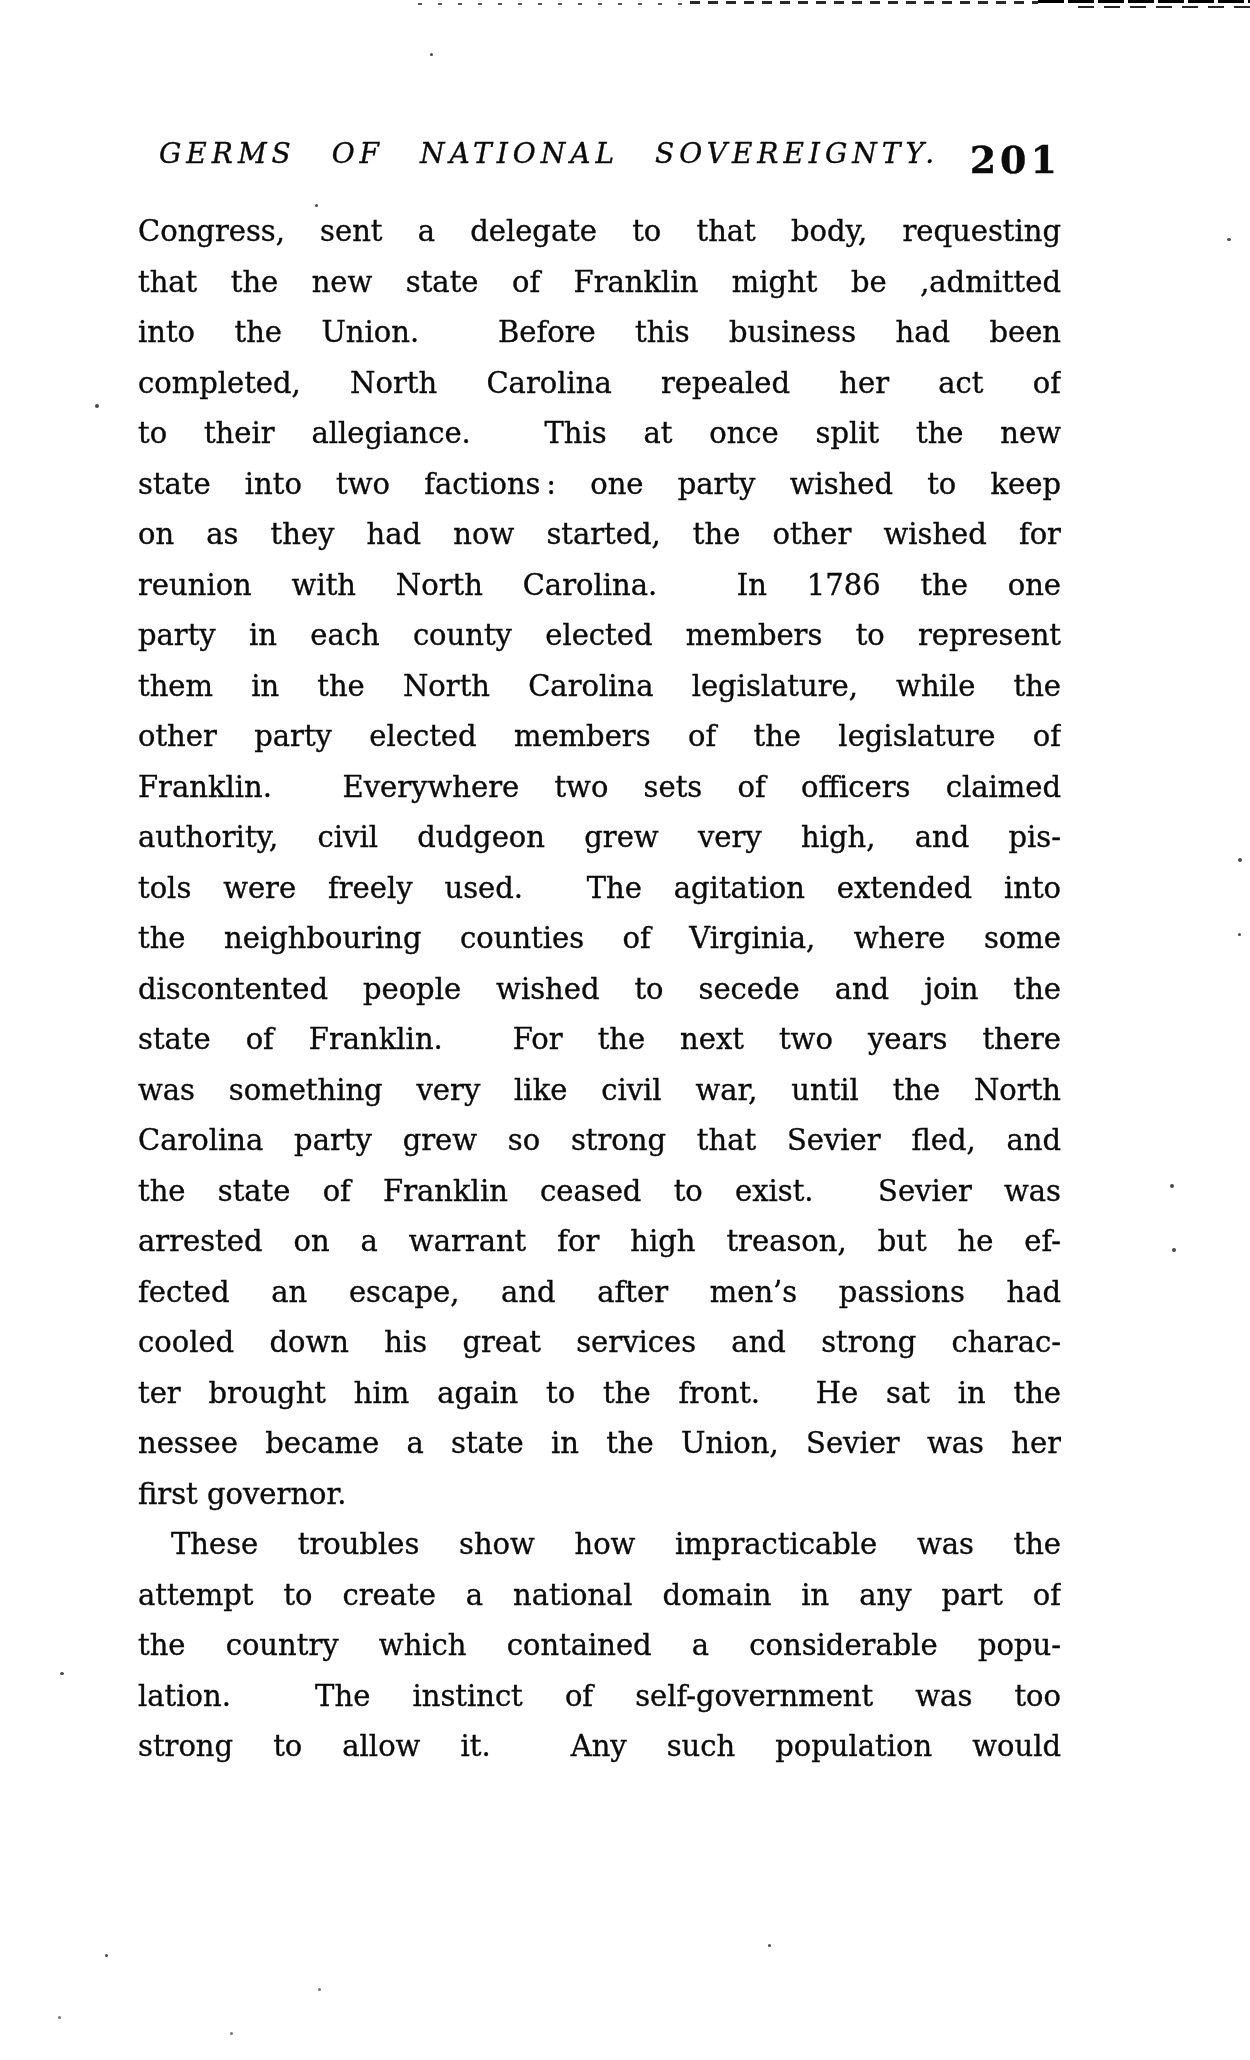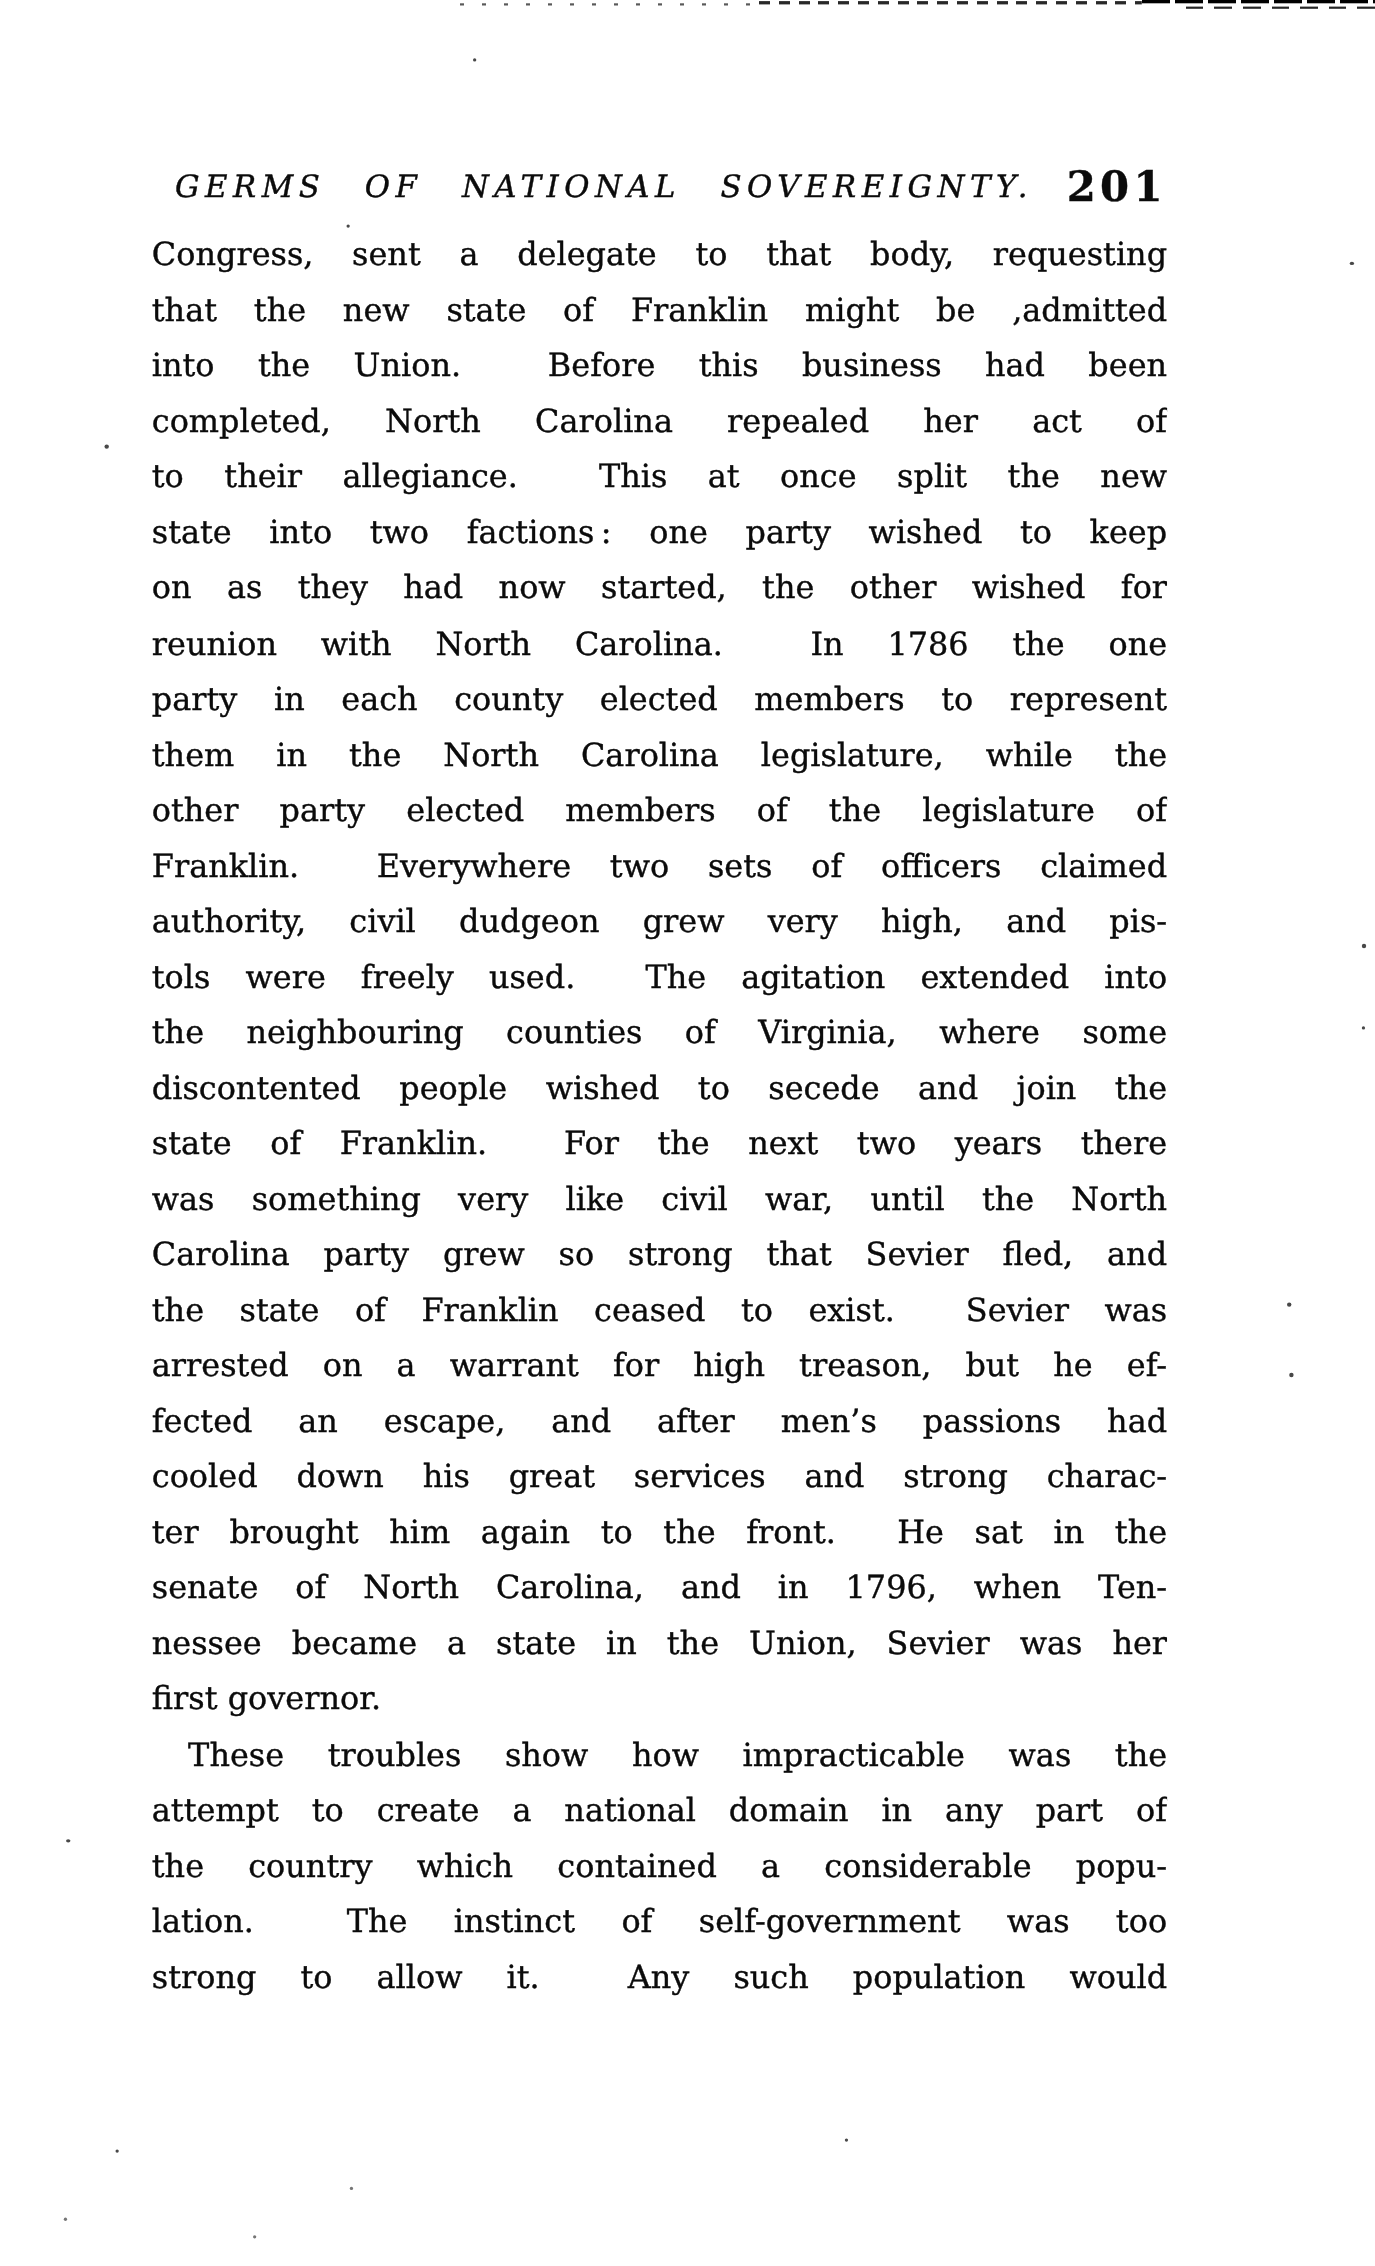--- a/index.html
+++ b/index.html
@@ -6,22 +6,22 @@
   body{
     width:1250px;height:2060px;
     background:#ffffff;
     position:relative;
     overflow:hidden;
     font-family:"DejaVu Serif","Liberation Serif",serif;
     color:#0b0b0b;
   }
   
   .page-header{
-    position:absolute;left:113px;top:147px;width:948px;
-    display:flex;justify-content:space-between;align-items:center;
+    position:absolute;left:113px;top:137px;width:948px;
+    display:flex;justify-content:space-between;align-items:flex-start;
   }
   .running-title{
     font-style:italic;
     font-size:28px;
     letter-spacing:5px;
     word-spacing:22px;
     padding-left:46px;
     -webkit-text-stroke:0.35px;
     white-space:nowrap;
   }
@@ -88,21 +88,20 @@
     <div class="line">the neighbouring counties of Virginia, where some</div>
     <div class="line">discontented people wished to secede and join the</div>
     <div class="line">state of Franklin.&nbsp; For the next two years there</div>
     <div class="line">was something very like civil war, until the North</div>
     <div class="line">Carolina party grew so strong that Sevier fled, and</div>
     <div class="line">the state of Franklin ceased to exist.&nbsp; Sevier was</div>
     <div class="line">arrested on a warrant for high treason, but he ef-</div>
     <div class="line">fected an escape, and after men’s passions had</div>
     <div class="line">cooled down his great services and strong charac-</div>
     <div class="line">ter brought him again to the front.&nbsp; He sat in the</div>
-    <div class="line">senate of North Carolina, and in 1796, when Ten-</div>
     <div class="line">nessee became a state in the Union, Sevier was her</div>
     <div class="line flush-left">first governor.</div>
   </div>
   <div>
     <div class="line indent">These troubles show how impracticable was the</div>
     <div class="line">attempt to create a national domain in any part of</div>
     <div class="line">the country which contained a considerable popu-</div>
     <div class="line">lation.&nbsp; The instinct of self-government was too</div>
     <div class="line">strong to allow it.&nbsp; Any such population would</div>
   </div>

